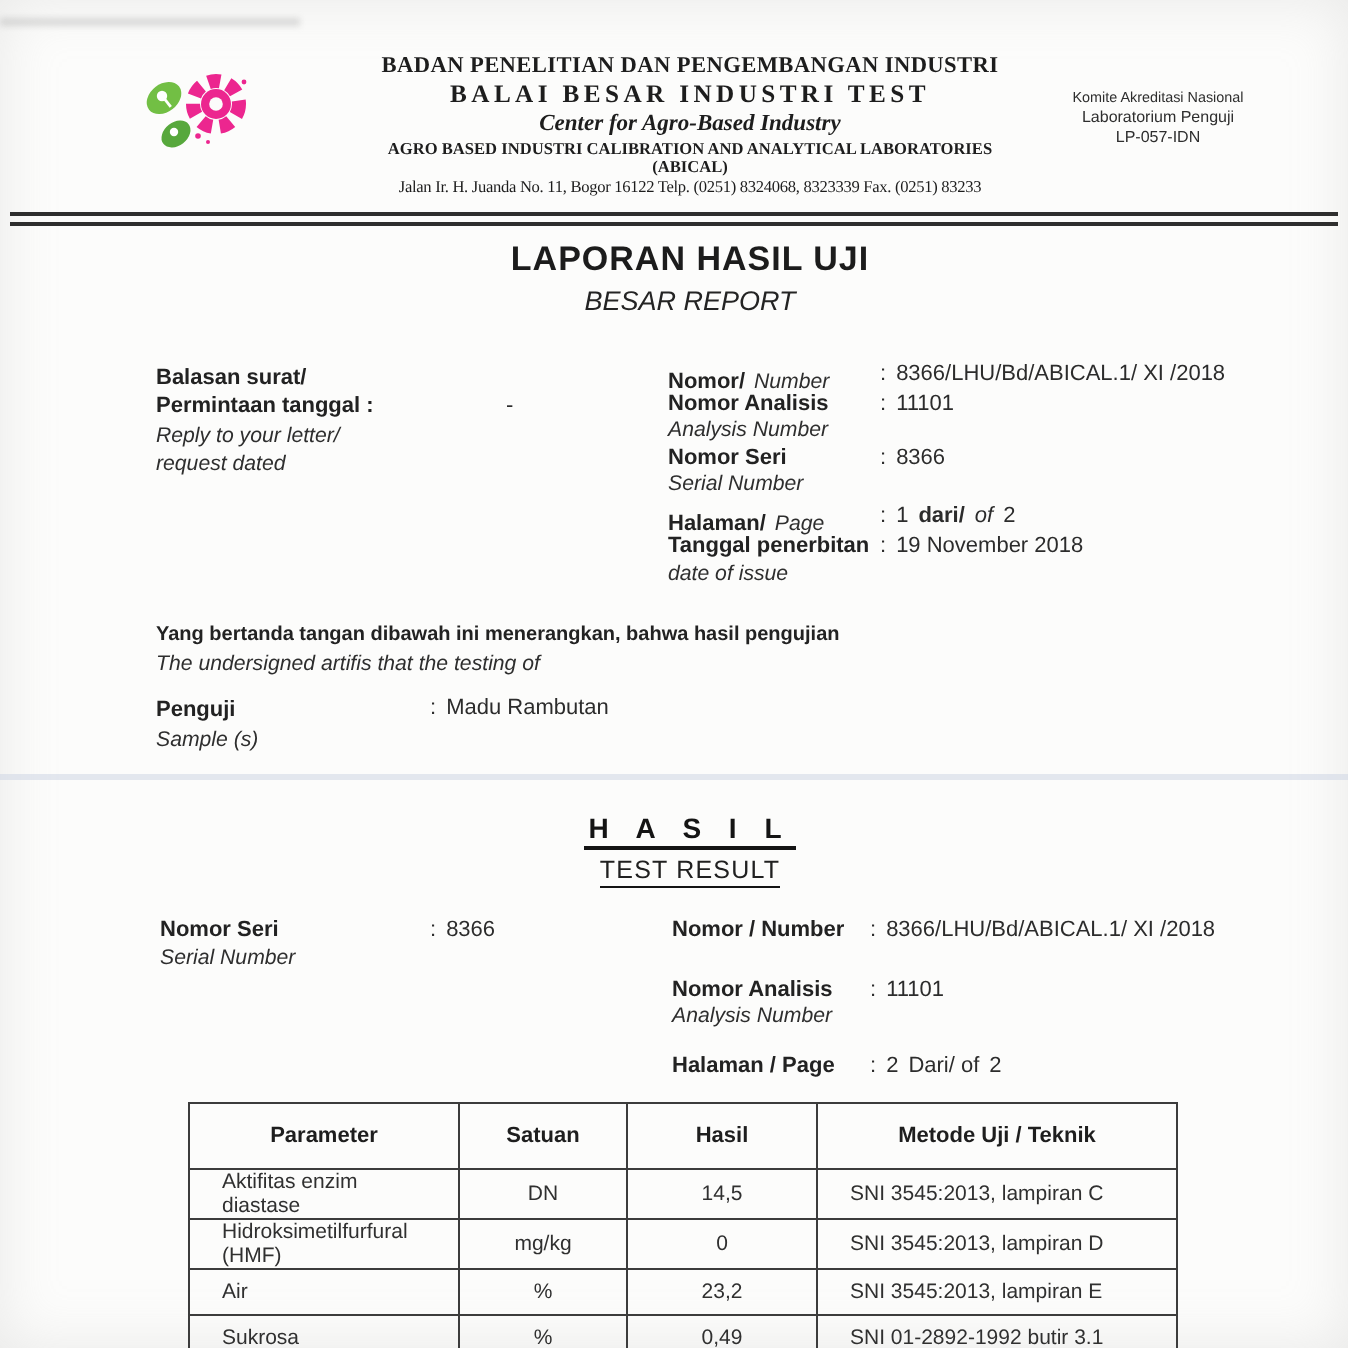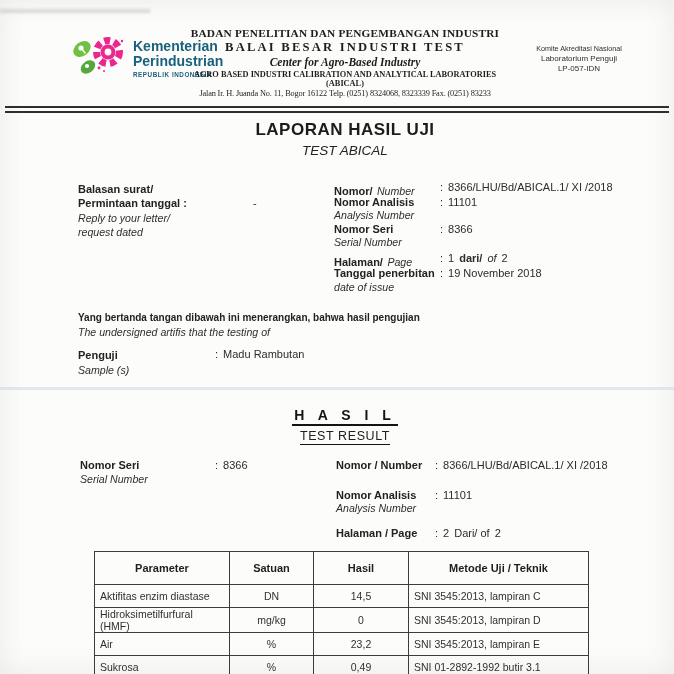--- a/index.html
+++ b/index.html
@@ -52,21 +52,21 @@
   
   .hasil-wrap{top:406px;left:0;right:0;text-align:center;}
   .hasil-id{display:inline-block;font-size:14px;font-weight:bold;letter-spacing:5px;color:#141414;border-bottom:2px solid #141414;padding:0 2px 1px 2px;}
   .hasil-en{display:inline-block;font-size:12.5px;letter-spacing:.6px;color:#202020;border-bottom:1.5px solid #141414;padding-bottom:1px;margin-top:3px;}
   
   .result-table{position:absolute;left:94px;top:551px;border-collapse:collapse;table-layout:fixed;}
   .result-table th,.result-table td{border:1.2px solid #3c3c3c;overflow:hidden;}
   .result-table th{height:30px;font-size:11px;font-weight:bold;text-align:center;color:#1e1e1e;}
   .result-table td{height:20px;font-size:10.5px;color:#303030;}
   .c-param{width:135px;} .c-satuan{width:84px;} .c-hasil{width:95px;} .c-metode{width:180px;}
-  td.left{text-align:left;padding:0 5px;margin-top:12px;}
+  td.left{text-align:left;padding:0 16px;margin-top:12px;}
   td.center{text-align:center;}
 </style>
 </head>
 <body>
 
 <div class="page">
 
   <div class="smudge"></div>
   <div class="crease"></div>
 
@@ -79,46 +79,41 @@
         <rect x="9.4" y="15" width="1.4" height="7" transform="rotate(-38 10 15)" fill="#ffffff"></rect>
         <ellipse cx="17" cy="34" rx="8" ry="5.8" transform="rotate(-38 17 34)" fill="#57a83c"></ellipse>
         <circle cx="16" cy="33" r="2.1" fill="#ffffff"></circle>
         <circle cx="37" cy="19" r="11.5" fill="none" stroke="#ec268f" stroke-width="7" stroke-dasharray="6 4"></circle>
         <circle cx="37" cy="19" r="7.5" fill="#ec268f"></circle>
         <circle cx="37" cy="19" r="3.4" fill="#fcfcfb"></circle>
         <circle cx="28" cy="35" r="1.4" fill="#ec268f"></circle>
         <circle cx="33" cy="38" r="1" fill="#ec268f"></circle>
         <circle cx="51" cy="8" r="1.2" fill="#ec268f"></circle>
       </svg>
-      <div>
-        <div class="kp-name">Kementerian</div>
-        <div class="kp-name">Perindustrian</div>
-        <div class="kp-sub">REPUBLIK INDONESIA</div>
-      </div>
     </div>
 
     <div class="org">
       <div class="org-l1">BADAN PENELITIAN DAN PENGEMBANGAN INDUSTRI</div>
       <div class="org-l2">BALAI BESAR INDUSTRI TEST</div>
       <div class="org-l3">Center for Agro-Based Industry</div>
       <div class="org-l4">AGRO BASED INDUSTRI CALIBRATION AND ANALYTICAL LABORATORIES</div>
       <div class="org-l5">(ABICAL)</div>
       <div class="org-addr">Jalan Ir. H. Juanda No. 11, Bogor 16122 Telp. (0251) 8324068, 8323339 Fax. (0251) 83233</div>
     </div>
 
     <div class="kan">
       <div class="kan-sub1">Komite Akreditasi Nasional</div>
       <div class="kan-sub2">Laboratorium Penguji</div>
       <div class="kan-sub3">LP-057-IDN</div>
     </div>
 
     <div class="rule"></div>
 
     <div class="abs title-id">LAPORAN HASIL UJI</div>
-    <div class="abs title-en">TEST ABICAL</div>
+    <div class="abs title-en">BESAR REPORT</div>
 
     <div class="abs lbl" style="top:183px;left:62px;">Balasan surat/</div>
     <div class="abs lbl" style="top:197px;left:62px;">Permintaan tanggal :</div>
     <div class="abs val" style="top:197px;left:237px;">-</div>
     <div class="abs lbl-en" style="top:212px;left:62px;">Reply to your letter/</div>
     <div class="abs lbl-en" style="top:226px;left:62px;">request dated</div>
 
     <div class="abs" style="top:181px;left:318px;">
       <span class="lbl">Nomor/</span>
       <span class="lbl-en">Number</span>

